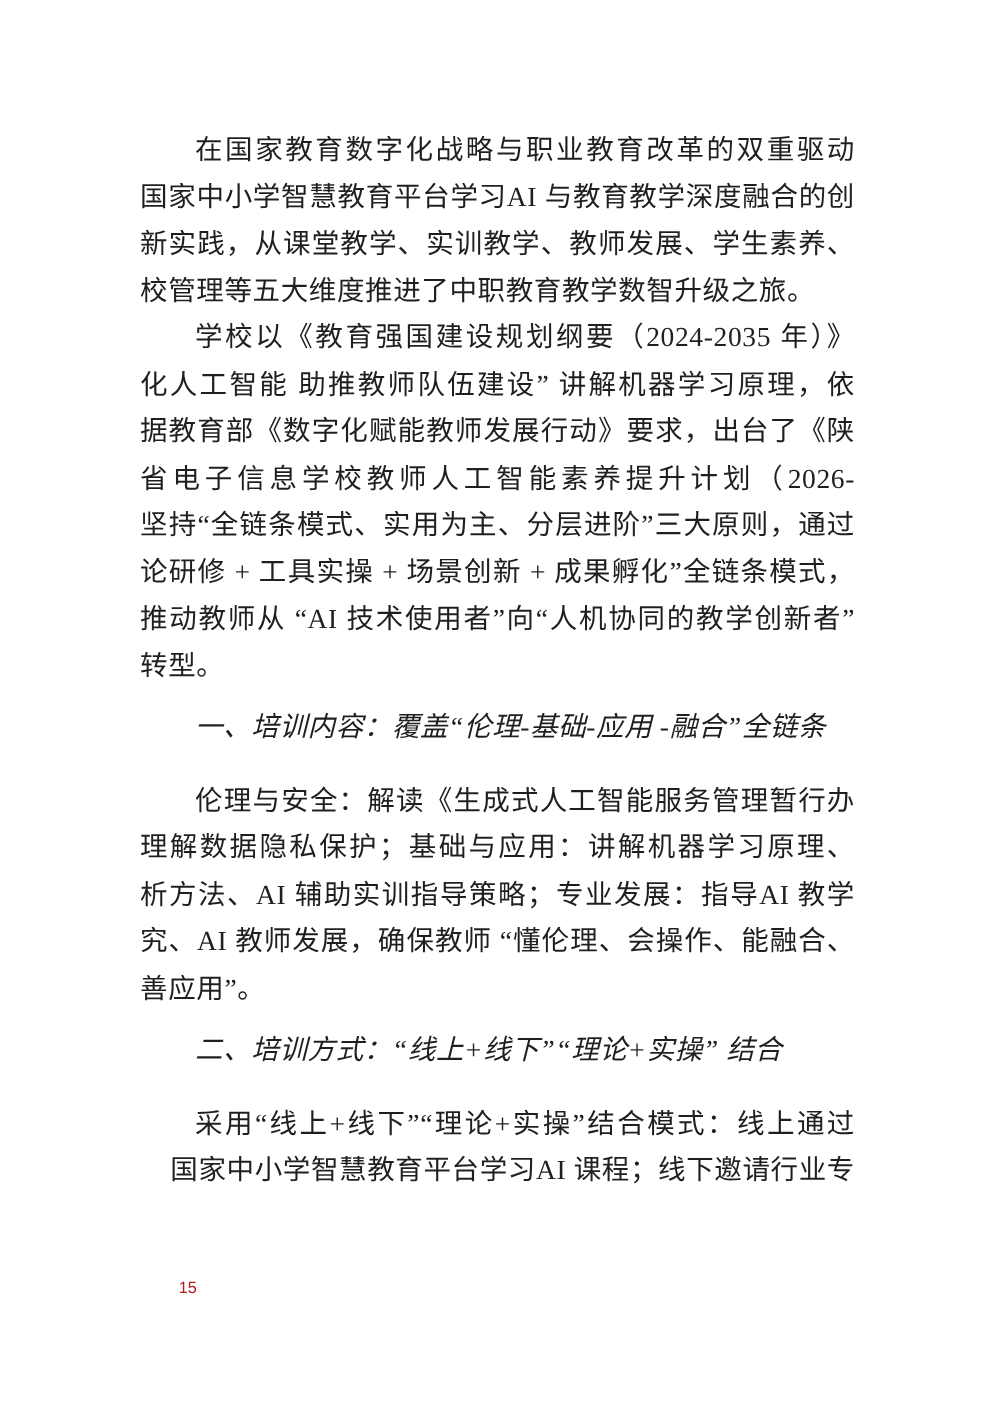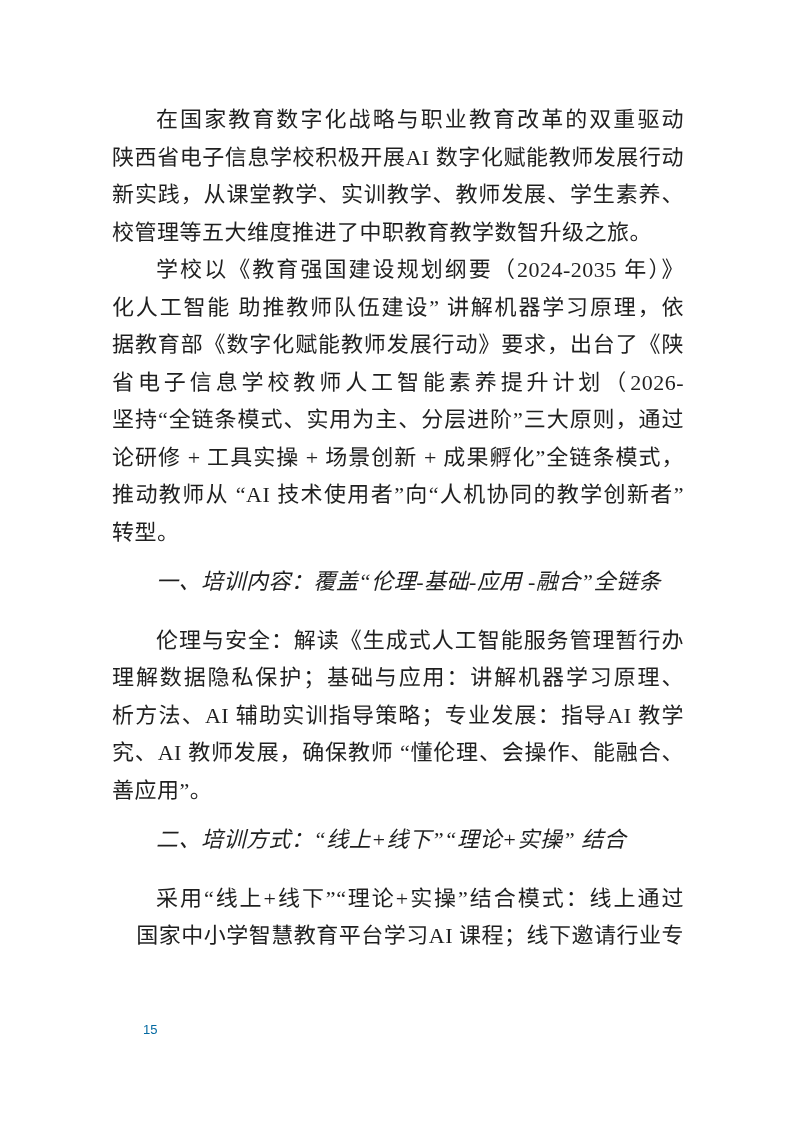--- a/index.html
+++ b/index.html
@@ -54,31 +54,31 @@
     margin-bottom: 21px;
     white-space: nowrap;
     font-style: italic;
   }
   .page-number {
     position: absolute;
     left: 143px;
     top: 1022px;
     font-family: "Liberation Sans", "DejaVu Sans", sans-serif;
     font-size: 13px;
-    color: #0369a1;
+    color: #b91c1c;
   }
 </style>
 </head>
 <body>
 
 <main class="page">
   <section class="content">
     <div class="para">
         <div class="line line-first">在国家教育数字化战略与职业教育改革的双重驱动下，</div>
-        <div class="line">陕西省电子信息学校积极开展AI 数字化赋能教师发展行动</div>
+        <div class="line">国家中小学智慧教育平台学习AI 与教育教学深度融合的创</div>
         <div class="line">新实践，从课堂教学、实训教学、教师发展、学生素养、学</div>
         <div class="line line-last">校管理等五大维度推进了中职教育教学数智升级之旅。</div>
       </div>
     <div class="para">
         <div class="line line-first">学校以《教育强国建设规划纲要（2024-2035 年）》“深</div>
         <div class="line">化人工智能 助推教师队伍建设” 讲解机器学习原理，依</div>
         <div class="line">据教育部《数字化赋能教师发展行动》要求，出台了《陕西</div>
         <div class="line">省电子信息学校教师人工智能素养提升计划（2026-2028）》，</div>
         <div class="line">坚持“全链条模式、实用为主、分层进阶”三大原则，通过“理</div>
         <div class="line">论研修 + 工具实操 + 场景创新 + 成果孵化”全链条模式，</div>

